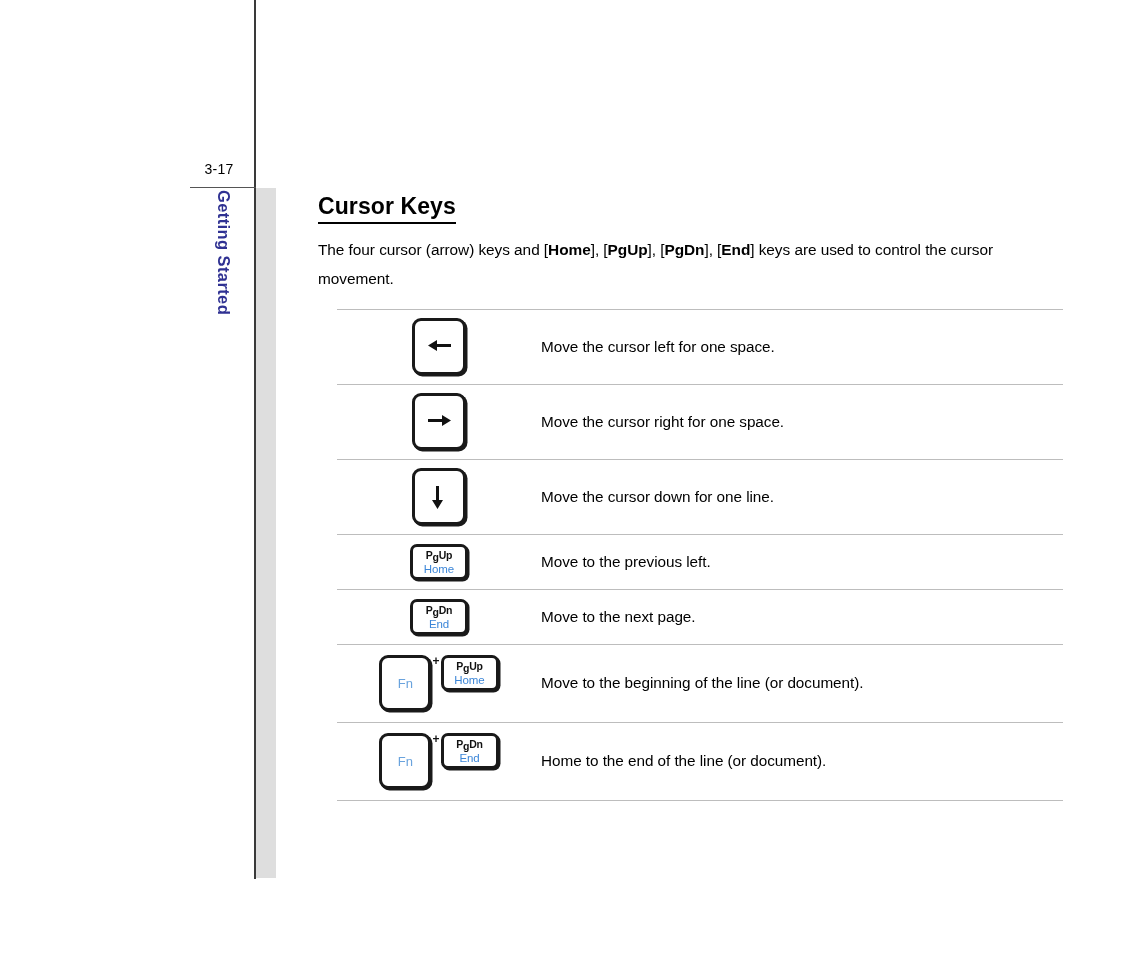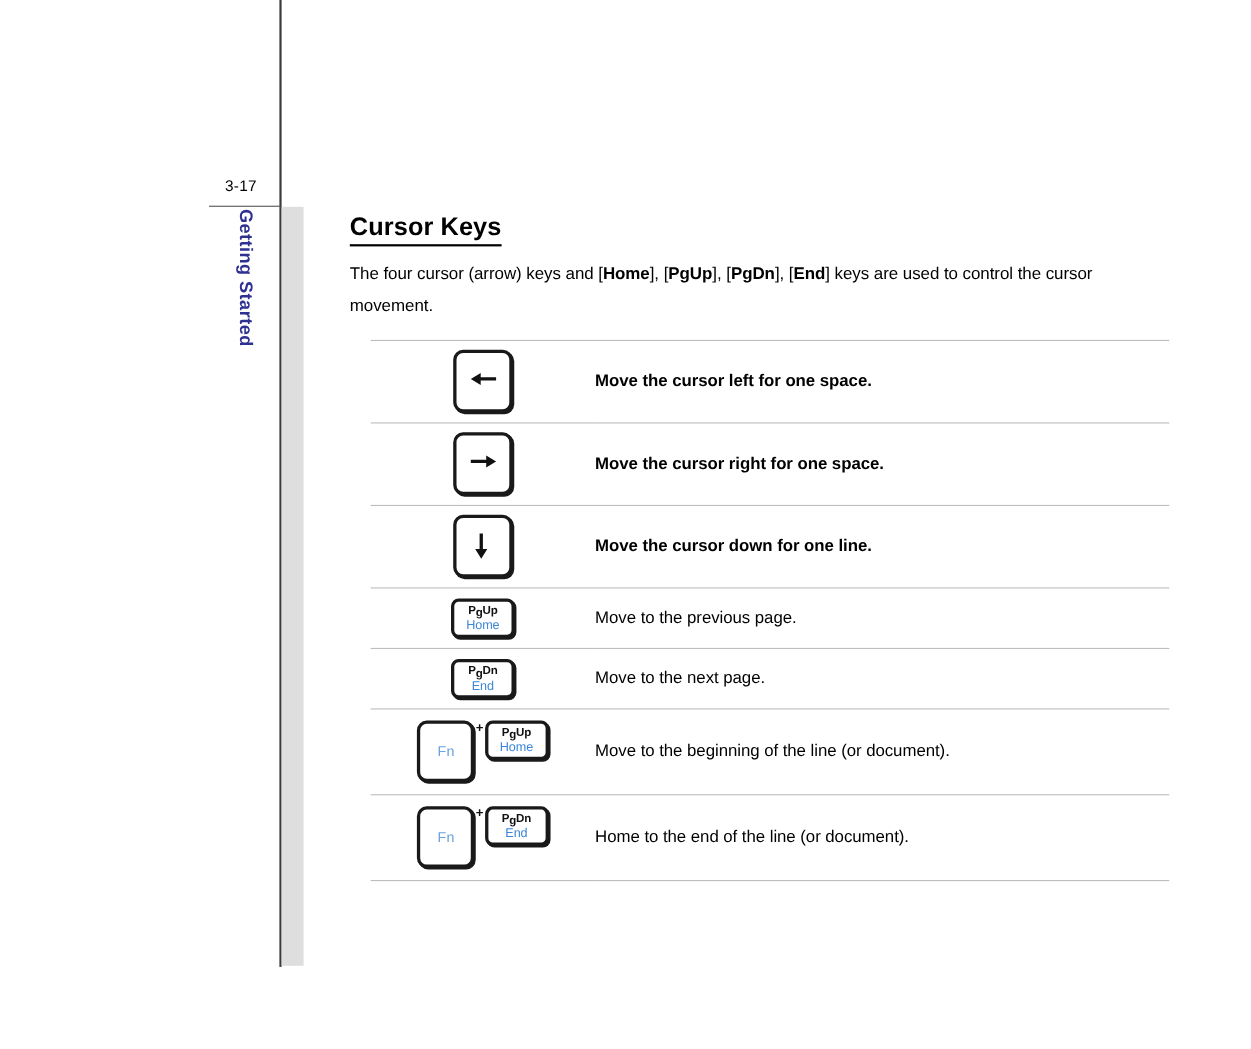--- a/index.html
+++ b/index.html
@@ -112,21 +112,21 @@
   table.key-table td { padding: 0; vertical-align: middle; }
   td.key-cell {
     width: 204px;
     text-align: center;
   }
   td.desc-cell {
     font-size: 15.3px;
     letter-spacing: -.05px;
     padding-left: 2px;
   }
-  tr.row-arrow td { height: 74px; font-weight: bold; }
+  tr.row-arrow td { height: 74px; }
   tr.row-page  td { height: 54px; }
   tr.row-combo td { height: 77px; }
 
   
   .keycap {
     display: inline-block;
     box-sizing: border-box;
     background: #ffffff;
     border: 3.5px solid #191919;
     border-radius: 9px;
@@ -230,21 +230,21 @@
           <td class="desc-cell">Move the cursor right for one space.</td>
         </tr>
         <tr class="row-arrow">
           <td class="key-cell"><span class="cell-inner"><span class="keycap arrow"><span><svg width="29" height="29" viewBox="0 0 29 29" aria-hidden="true">
                     <path d="M11 3 L14 3 L14 17 L18 17 L12.5 26 L7 17 L11 17 Z" fill="#111111"></path>
                   </svg></span></span></span></td>
           <td class="desc-cell">Move the cursor down for one line.</td>
         </tr>
         <tr class="row-page">
           <td class="key-cell"><span class="cell-inner"><span><span class="keycap dual"><span class="k-top">P<span class="sub">g</span>Up</span><span class="k-bot">Home</span></span></span></span></td>
-          <td class="desc-cell">Move to the previous page.</td>
+          <td class="desc-cell">Move to the previous left.</td>
         </tr>
         <tr class="row-page">
           <td class="key-cell"><span class="cell-inner"><span><span class="keycap dual"><span class="k-top">P<span class="sub">g</span>Dn</span><span class="k-bot">End</span></span></span></span></td>
           <td class="desc-cell">Move to the next page.</td>
         </tr>
         <tr class="row-combo">
           <td class="key-cell"><span class="cell-inner"><span class="combo">
                 <span class="keycap fn"><span class="fn-label">Fn</span></span>
                 <span class="plus">+</span>
                 <span class="keycap dual">

